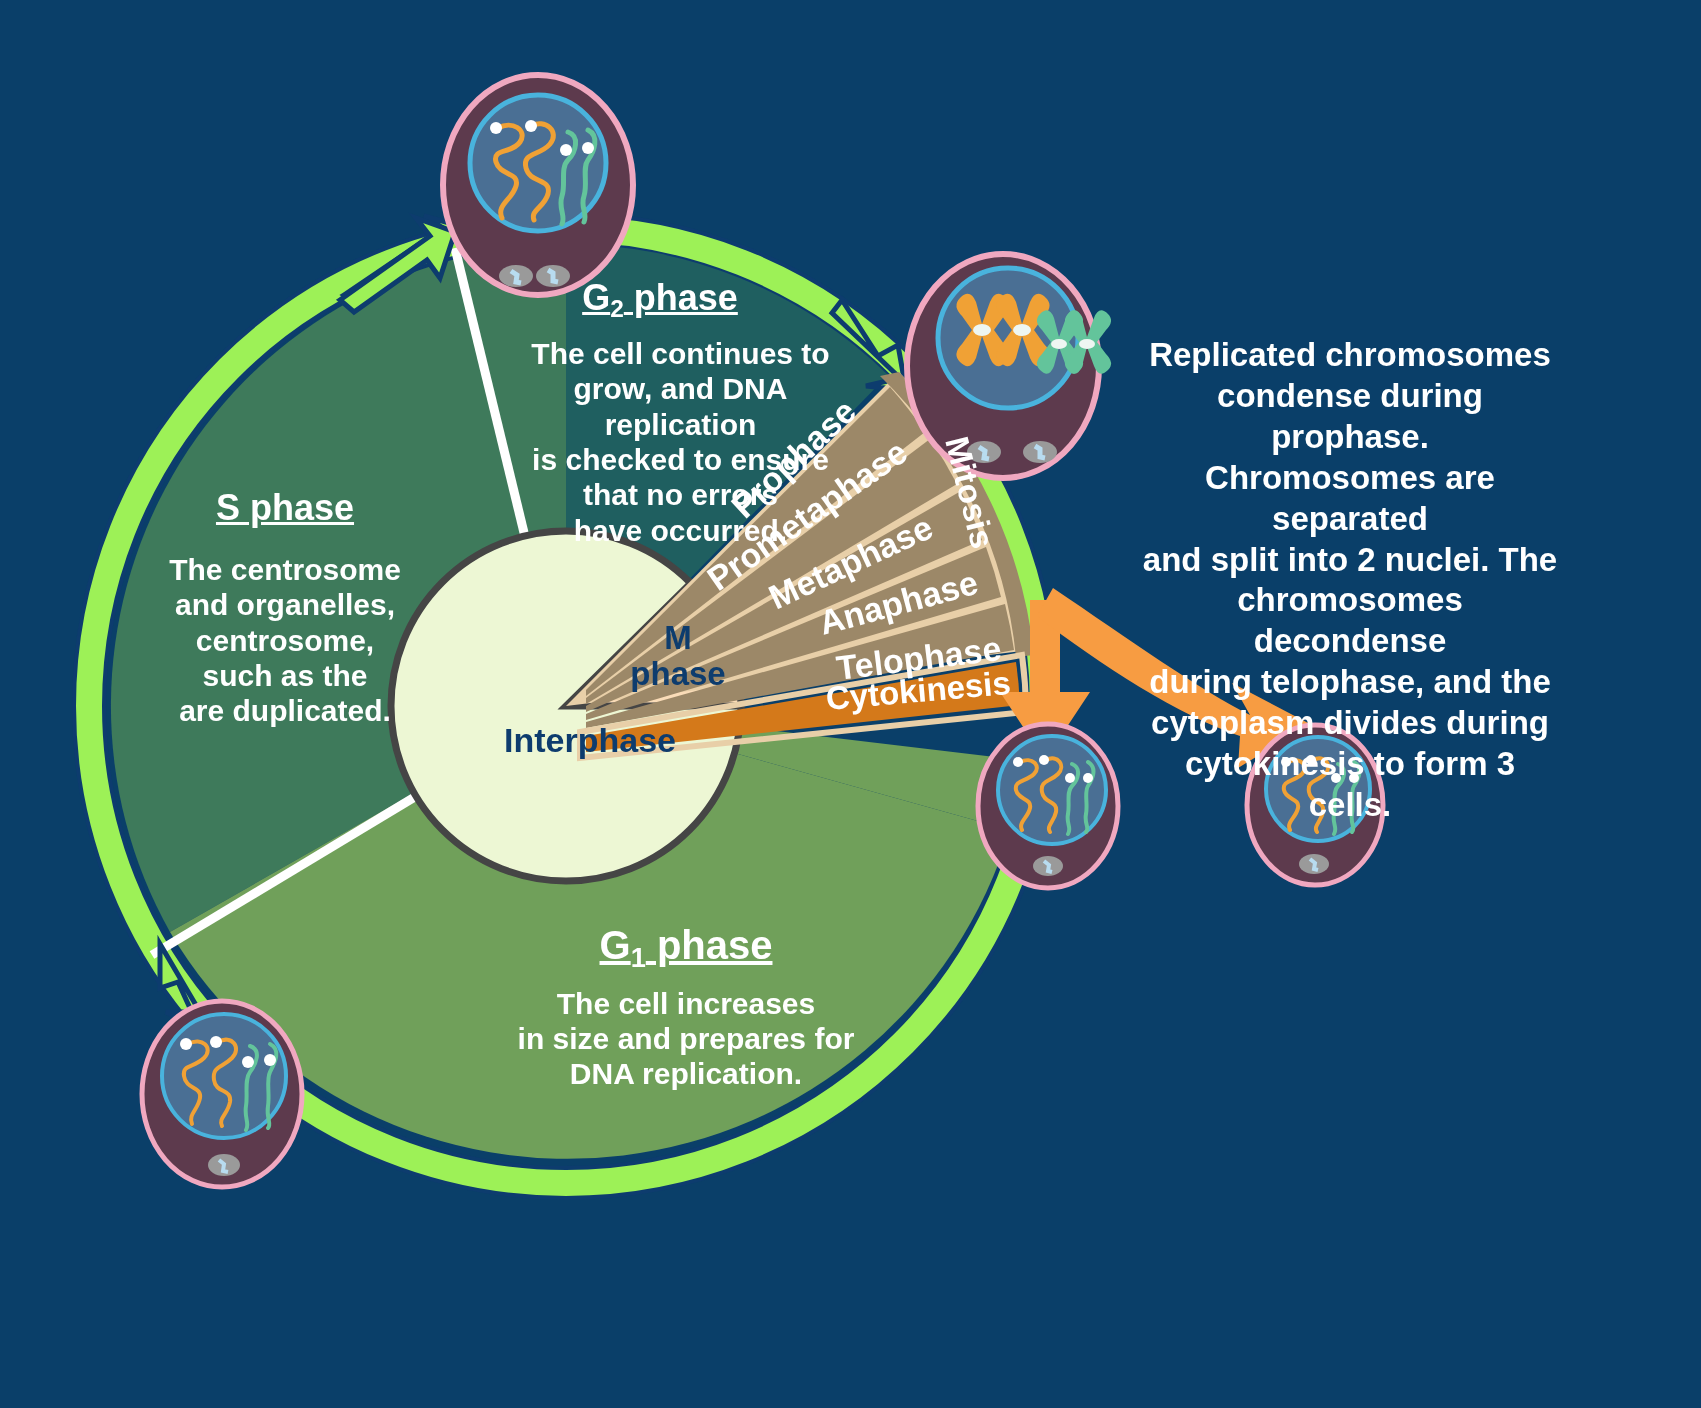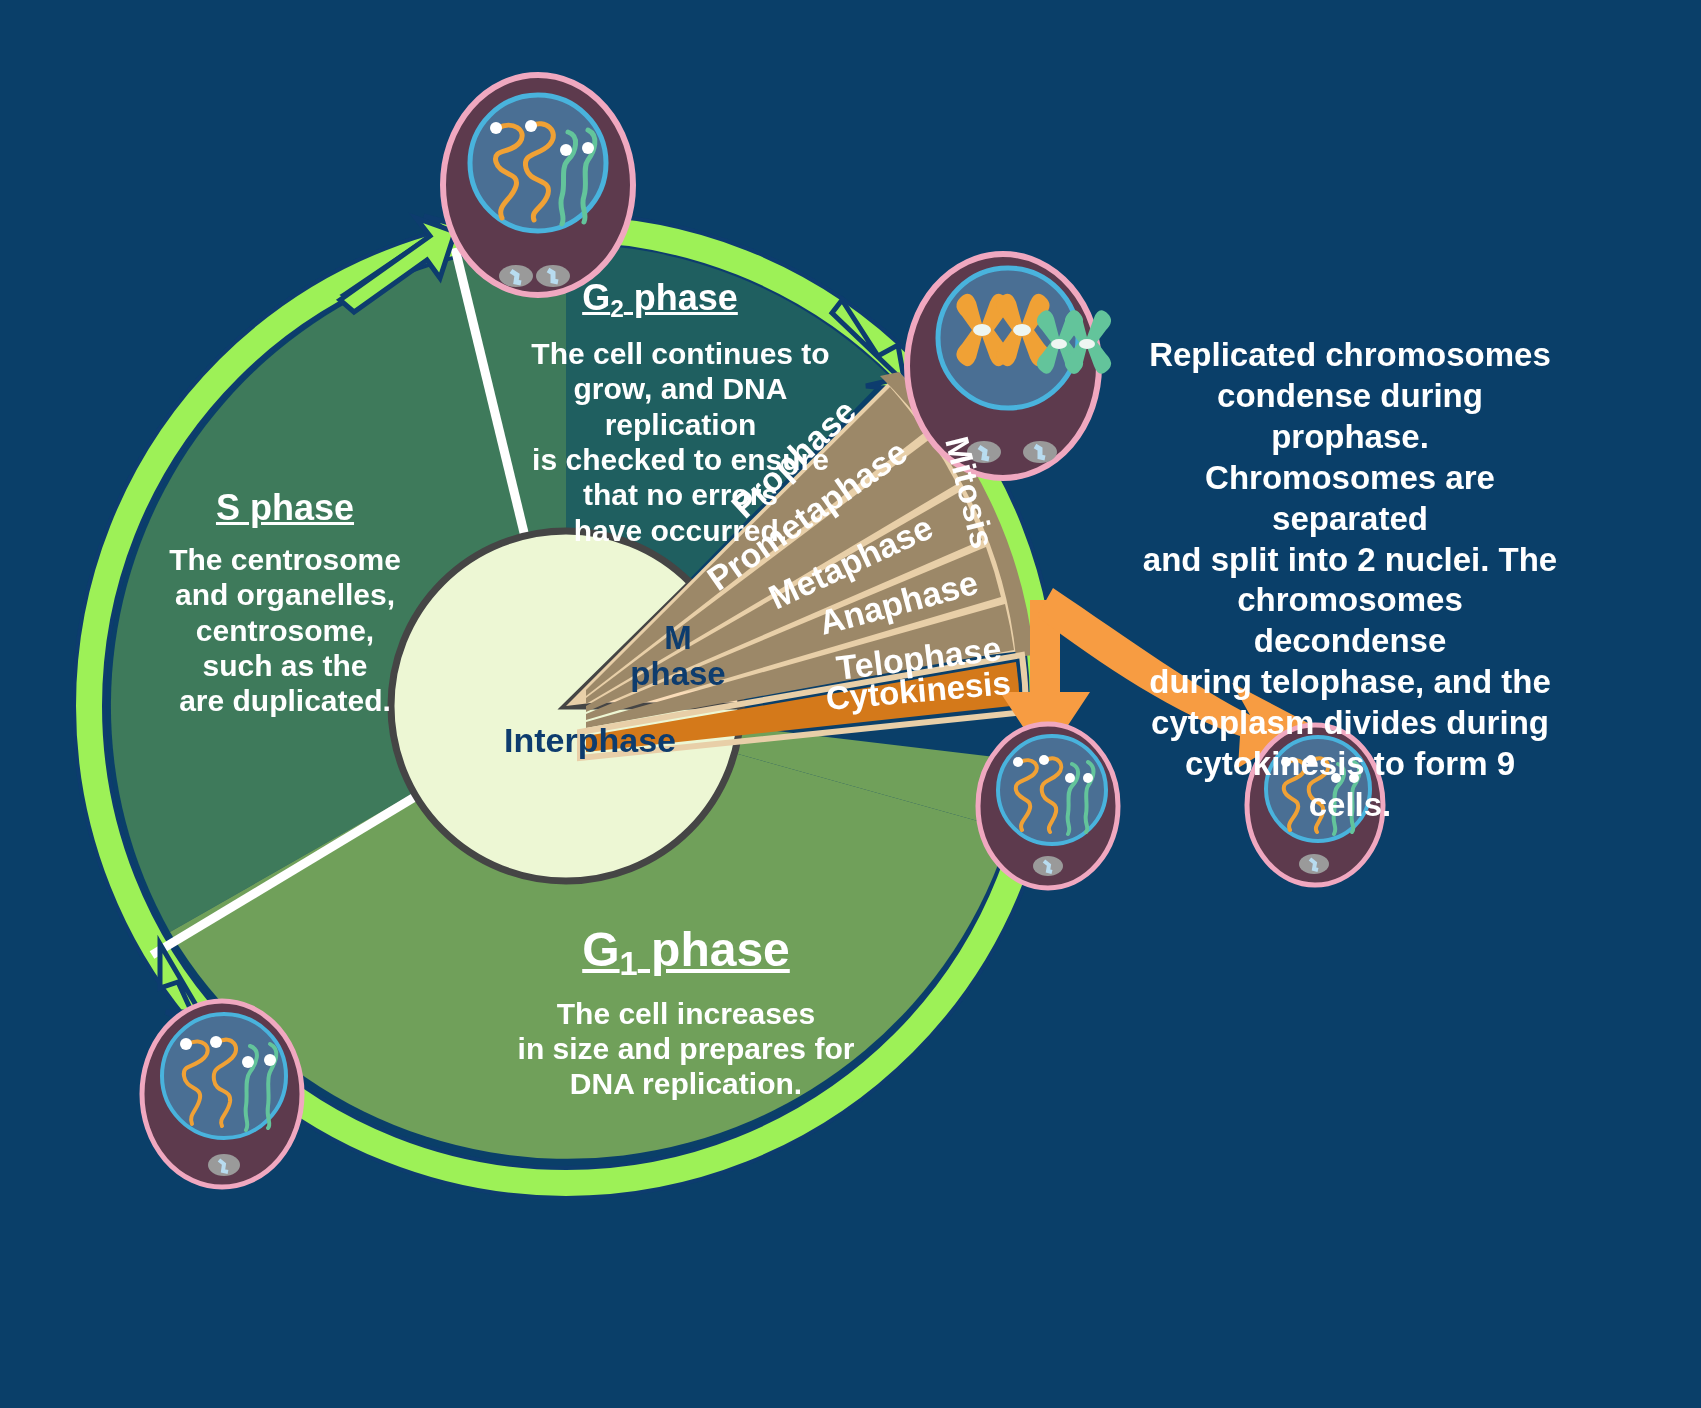--- a/index.html
+++ b/index.html
@@ -12,31 +12,31 @@
   }
   #stage{position:absolute;inset:0;width:1701px;height:1408px;}
   svg#scene{position:absolute;left:0;top:0;width:1701px;height:1408px;}
 
   .txt{position:absolute;color:#ffffff;font-weight:bold;text-align:center;line-height:1.18;}
   .hdr{font-size:34px;font-weight:bold;text-decoration:underline;}
   .body-t{font-size:30px;font-weight:bold;}
 
   
   #s-phase-block{left:120px;top:487px;width:330px;}
-  #s-phase-block .hdr{font-size:36px;margin-bottom:8px;}
+  #s-phase-block .hdr{font-size:36px;margin-bottom:18px;}
   #s-phase-block .body-t{font-size:30px;}
 
   
   #g2-phase-block{left:470px;top:277px;width:380px;}
   #g2-phase-block .hdr{font-size:36px;margin-bottom:12px;}
   #g2-phase-block .body-t{font-size:30px;margin-left:41px;}
 
   
   #g1-phase-block{left:476px;top:922px;width:420px;}
-  #g1-phase-block .hdr{font-size:48px;margin-bottom:12px;}
+  #g1-phase-block .hdr{font-size:40px;margin-bottom:12px;}
   #g1-phase-block .body-t{font-size:30px;}
 
   
   #mitosis-desc-block{left:1140px;top:335px;width:420px;}
   #mitosis-desc-block .body-t{font-size:33px;line-height:1.24;}
 
   .sub{font-size:0.68em;vertical-align:-0.28em;font-weight:bold;}
 
   .navy-label{position:absolute;color:#0d3c6e;font-weight:bold;text-align:center;line-height:1.1;}
   #m-phase-label{left:613px;top:620px;width:130px;font-size:33px;}
@@ -270,21 +270,21 @@
 
 <div class="txt" id="mitosis-desc-block">
   <div class="body-t ml">
         <div>Replicated chromosomes</div>
         <div>condense during prophase.</div>
         <div>Chromosomes are separated</div>
         <div>and split into 2 nuclei. The</div>
         <div>chromosomes decondense</div>
         <div>during telophase, and the</div>
         <div>cytoplasm divides during</div>
-        <div>cytokinesis to form 9 cells.</div>
+        <div>cytokinesis to form 3 cells.</div>
       </div>
 </div>
 
 <div class="navy-label" id="m-phase-label">
   <div>M</div>
   <div>phase</div>
 </div>
 <div class="navy-label" id="interphase-label">Interphase</div>
 
 </div>

